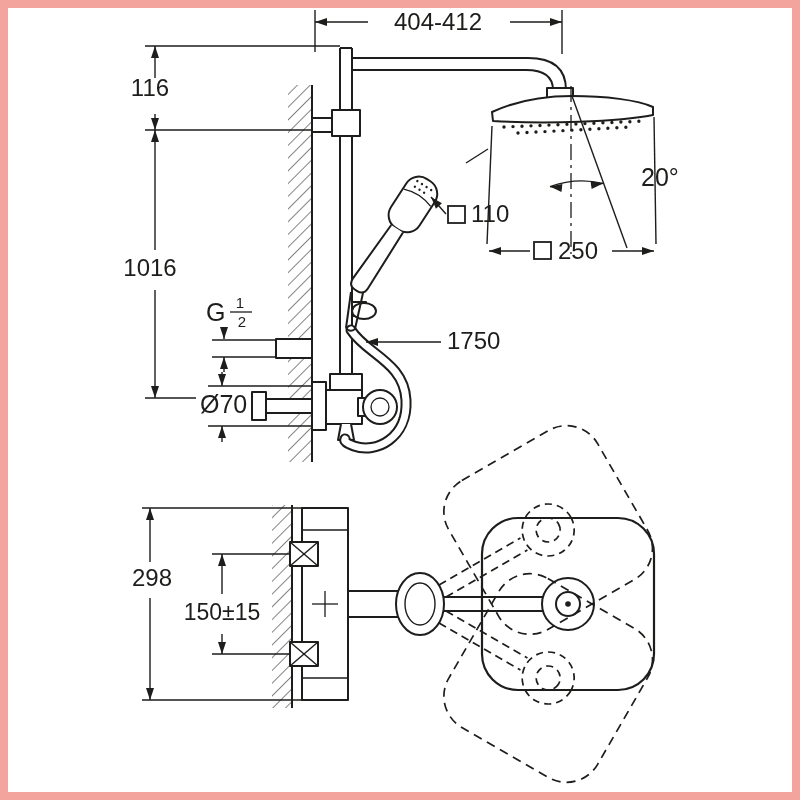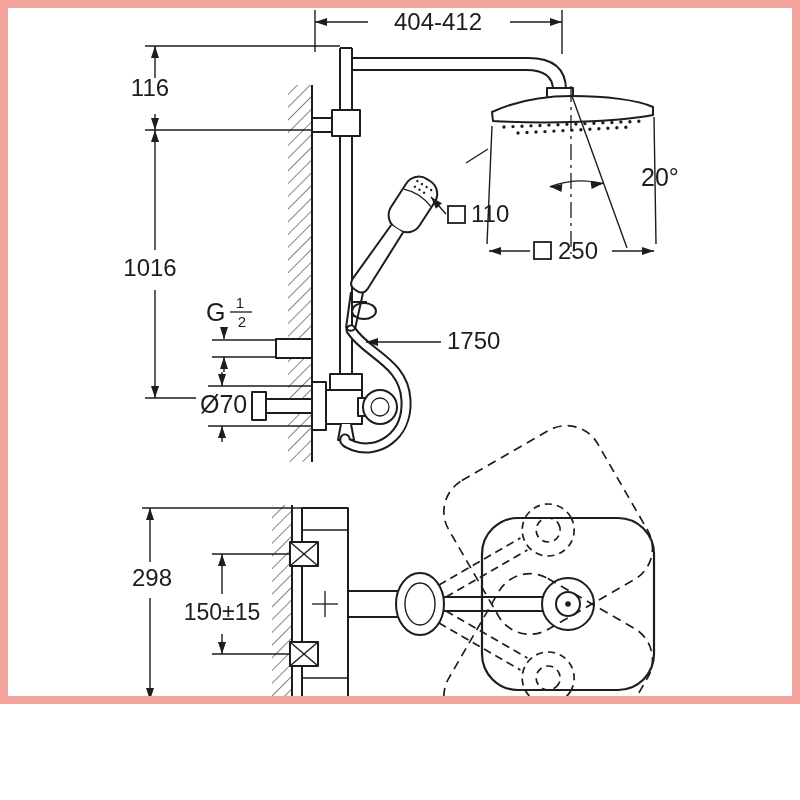--- a/index.html
+++ b/index.html
@@ -1,18 +1,18 @@
 <!DOCTYPE html>
 <html style="--line: #1d1d1b; --frame: #f2a49d; --bg: #ffffff;"><head>
 <meta charset="utf-8">
 <style>
   :root{ --line:#1d1d1b; --frame:#f2a49d; --bg:#ffffff; }
   html,body{margin:0;padding:0;background:#fff;}
   .frame{
-    width:800px;height:704px;box-sizing:border-box;
+    width:800px;height:800px;box-sizing:border-box;
     border:8px solid var(--frame);
     background:var(--bg);
     position:relative;overflow:hidden;
   }
   svg{display:block;}
   .s2 {stroke:var(--line);stroke-width:2;fill:none;stroke-linejoin:round;}
   .s22{stroke:var(--line);stroke-width:2.2;fill:none;stroke-linejoin:round;}
   .s2f{stroke:var(--line);stroke-width:2;fill:#fff;stroke-linejoin:round;}
   .thin{stroke:var(--line);stroke-width:1.3;fill:none;}
   .dim{stroke:var(--line);stroke-width:1.4;fill:none;}

